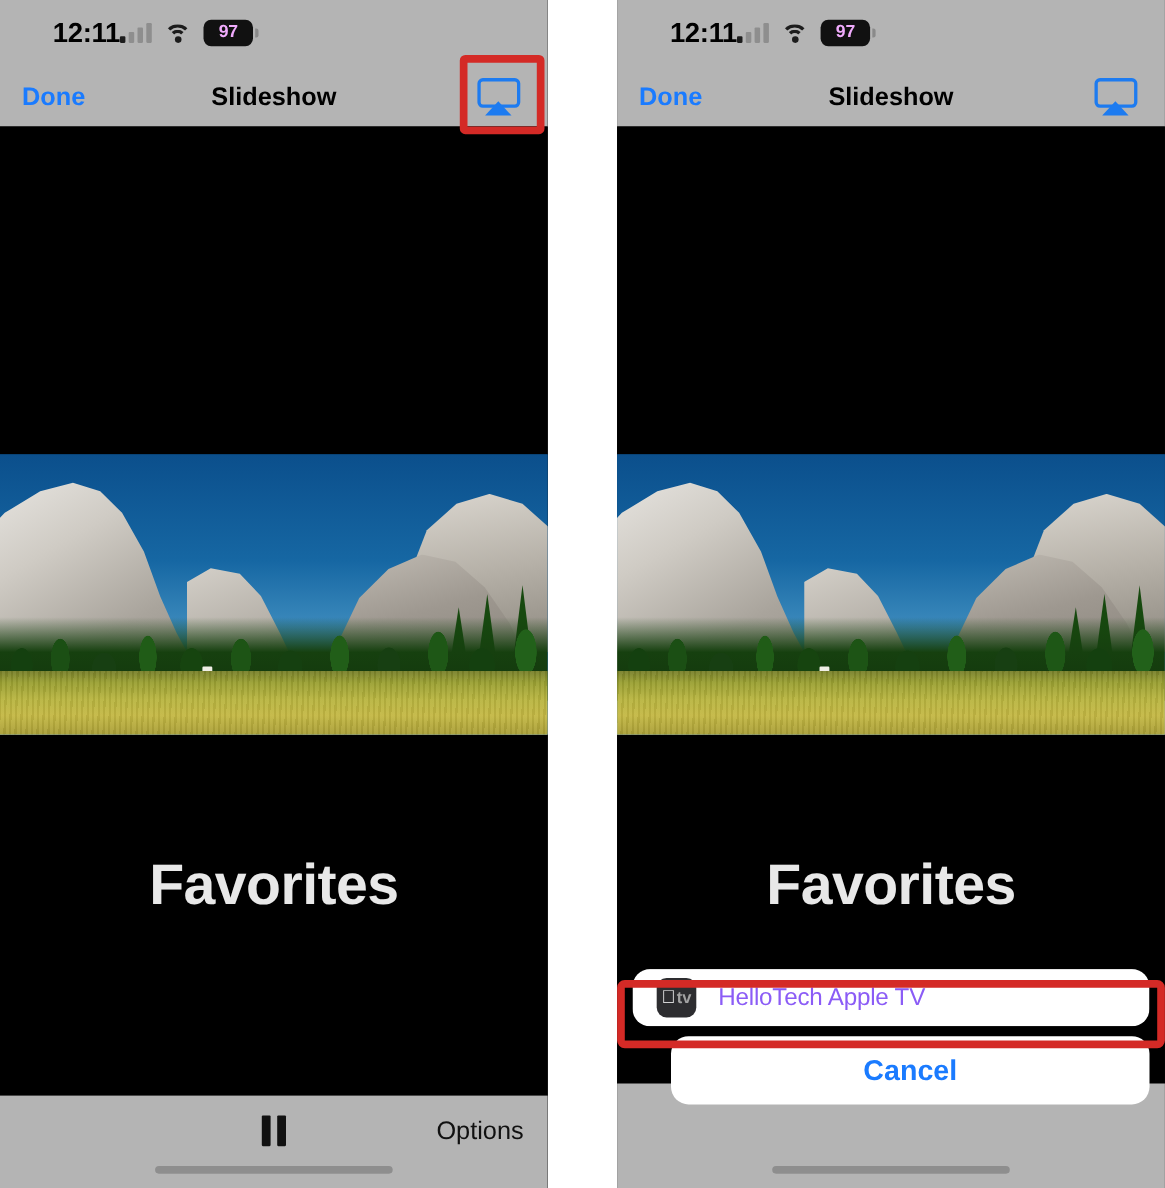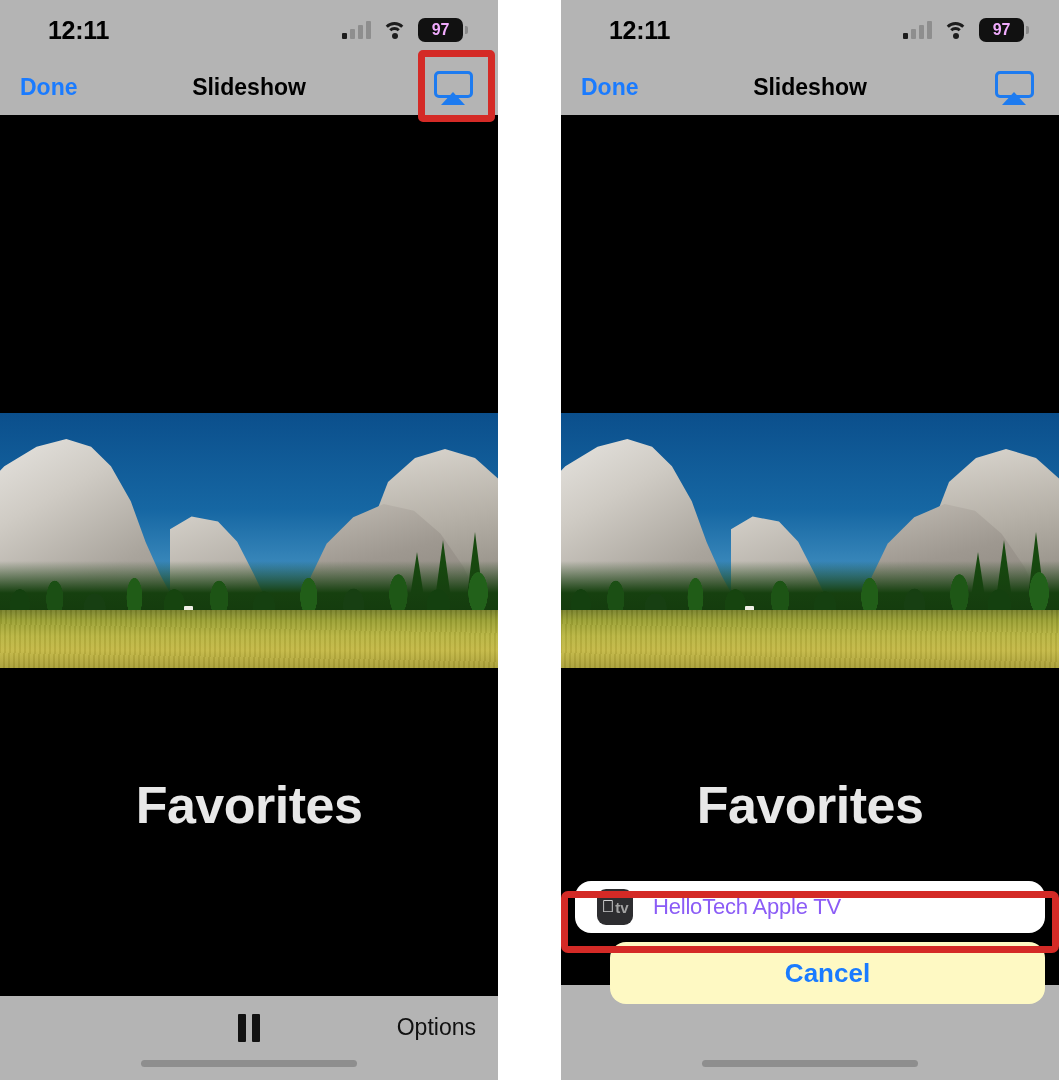--- a/index.html
+++ b/index.html
@@ -13,21 +13,21 @@
 
   
   .phone { position:absolute; top:0; height:1080px; background:#000; overflow:hidden; }
   #phone-left  { left:0px;   width:498px; }
   #phone-right { left:561px; width:498px; }
 
   
   .statusbar {
     position:absolute; top:0; left:0; right:0; height:60px;
     background:#b4b4b4;
-    display:flex; align-items:center; justify-content:space-between;
+    display:flex; align-items:center; justify-content:flex-start;
     padding:0 30px 0 48px;
   }
   .clock { font-size:25px; font-weight:bold; color:#000; letter-spacing:-0.3px; }
   .status-right { display:flex; align-items:center; gap:11px; }
 
   .signal { display:flex; align-items:flex-end; gap:3px; height:17px; }
   .signal i { width:5px; border-radius:1px; background:#8e8e8e; display:block; }
   .signal i:nth-child(1){ height:6px;  background:#1c1c1c; }
   .signal i:nth-child(2){ height:10px; }
   .signal i:nth-child(3){ height:14px; }
@@ -184,21 +184,21 @@
 
   .ico-rokutv { width:36px; height:30px; position:relative; flex:none; }
   .ico-rokutv .panel {
     position:absolute; top:0; left:0; width:36px; height:23px;
     border:2.5px solid #3a3a3a; border-radius:3px; background:#c9c9c9; box-sizing:border-box;
   }
   .ico-rokutv .neck { position:absolute; top:23px; left:16px; width:4px; height:4px; background:#3a3a3a; }
   .ico-rokutv .base { position:absolute; top:27px; left:7px; width:22px; height:2.5px; background:#3a3a3a; border-radius:1px; }
 
   .cancel-card {
-    margin-top:9px; background:#fef9c3; border-radius:16px; height:62px;
+    margin-top:9px; background:#ffffff; border-radius:16px; height:62px;
     display:flex; align-items:center; justify-content:center;margin-left:35px;
   }
   .cancel-label { font-size:26px; color:#1a7bff; font-weight:600; }
 
   
   .sheet-bg { position:absolute; left:0; right:0; bottom:0; height:95px; background:#b4b4b4; }
 
   
   .redbox {
     position:absolute; border:7px solid #d42a26; border-radius:5px;

